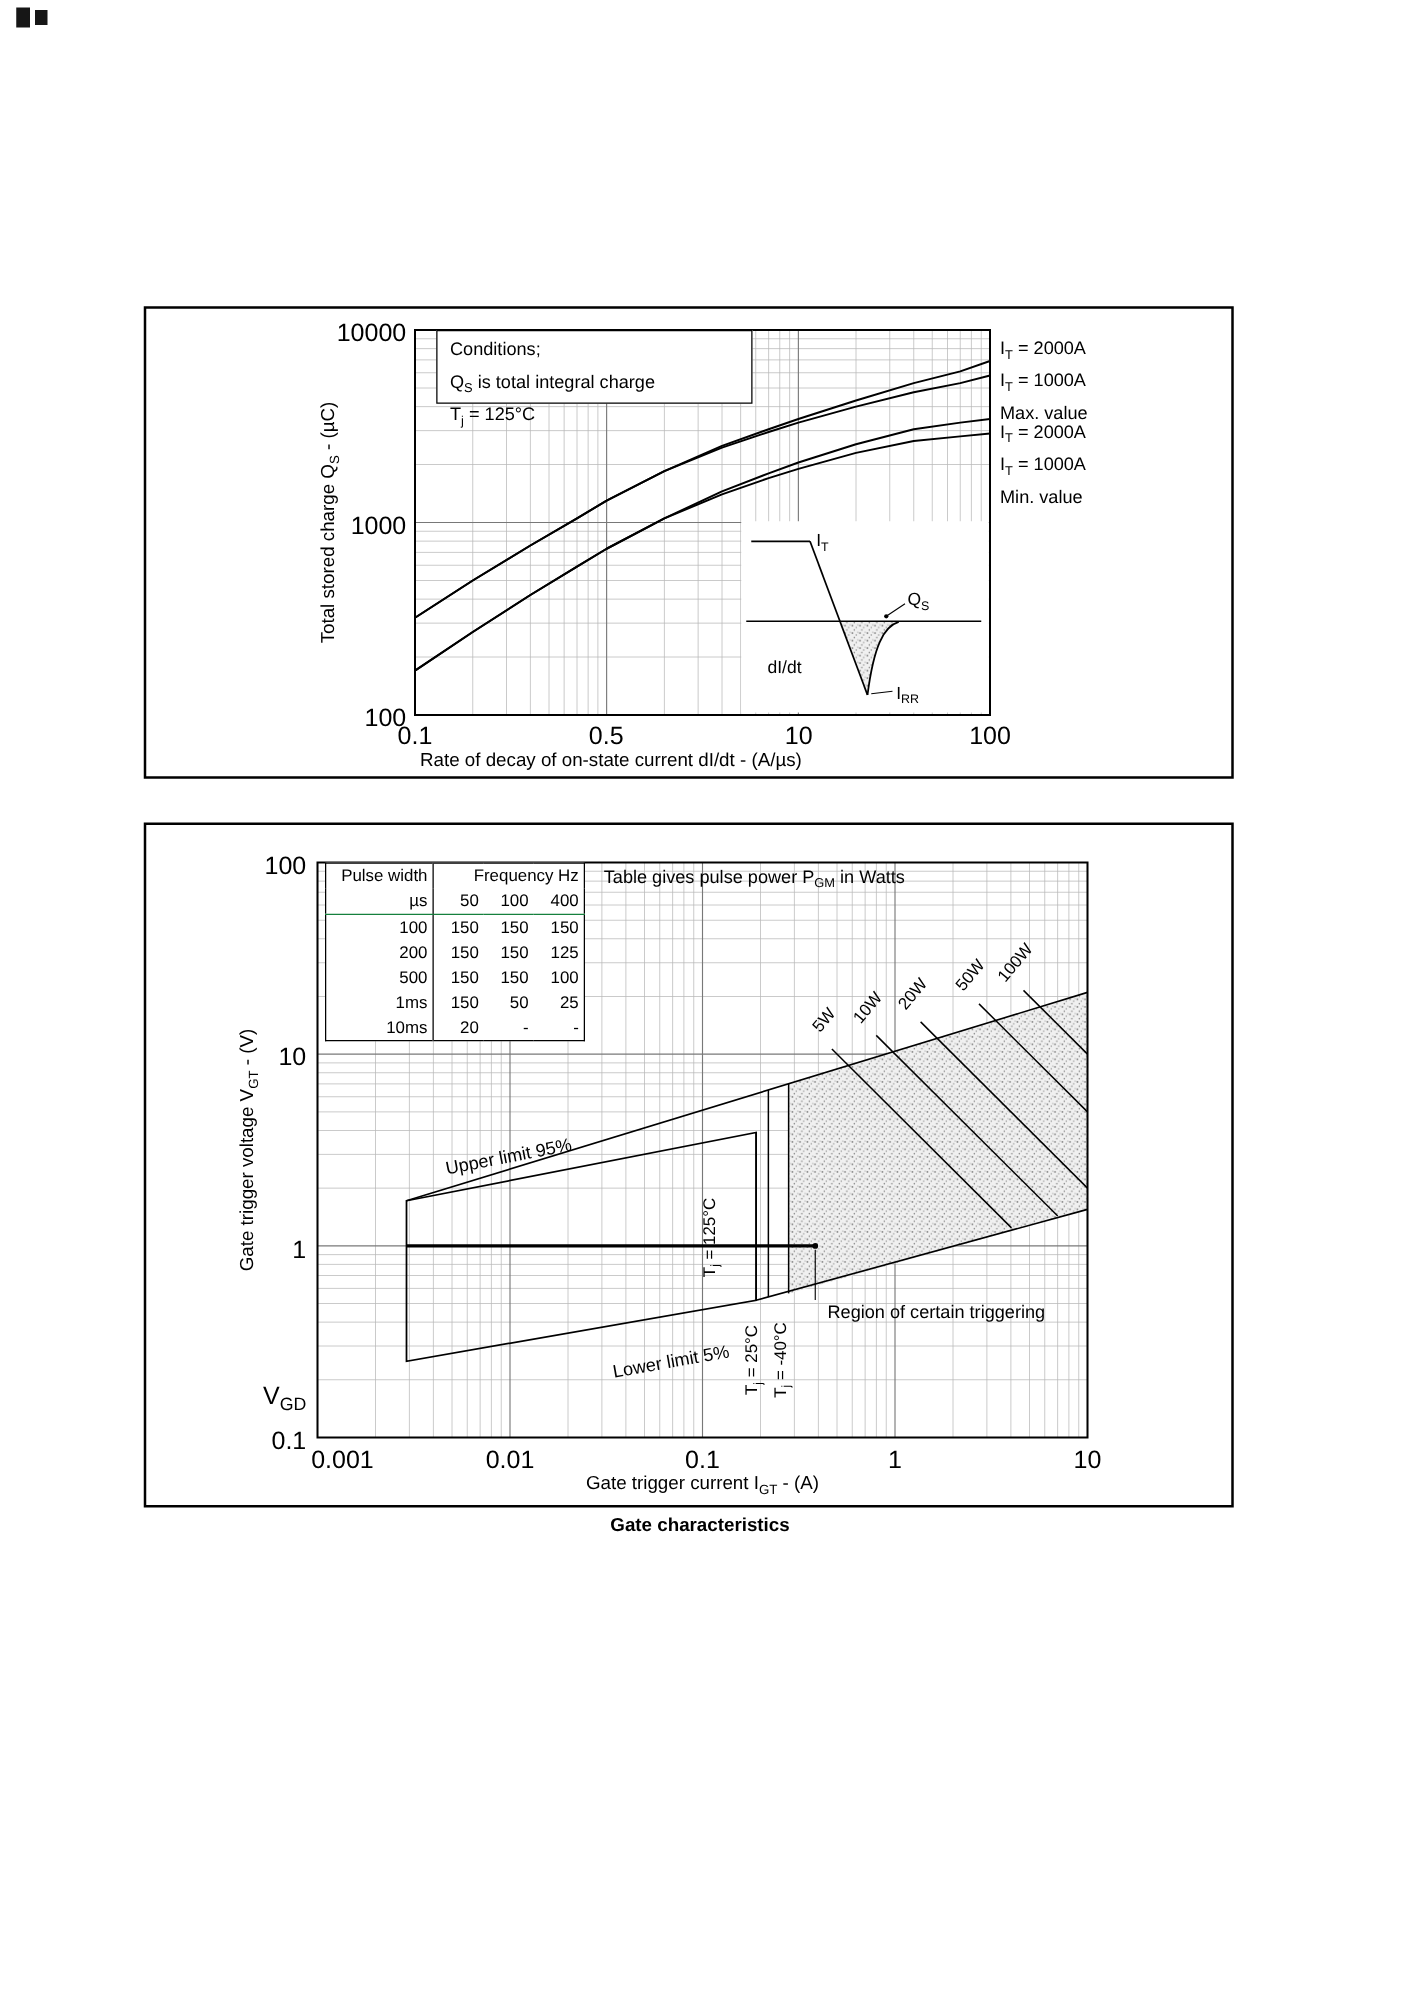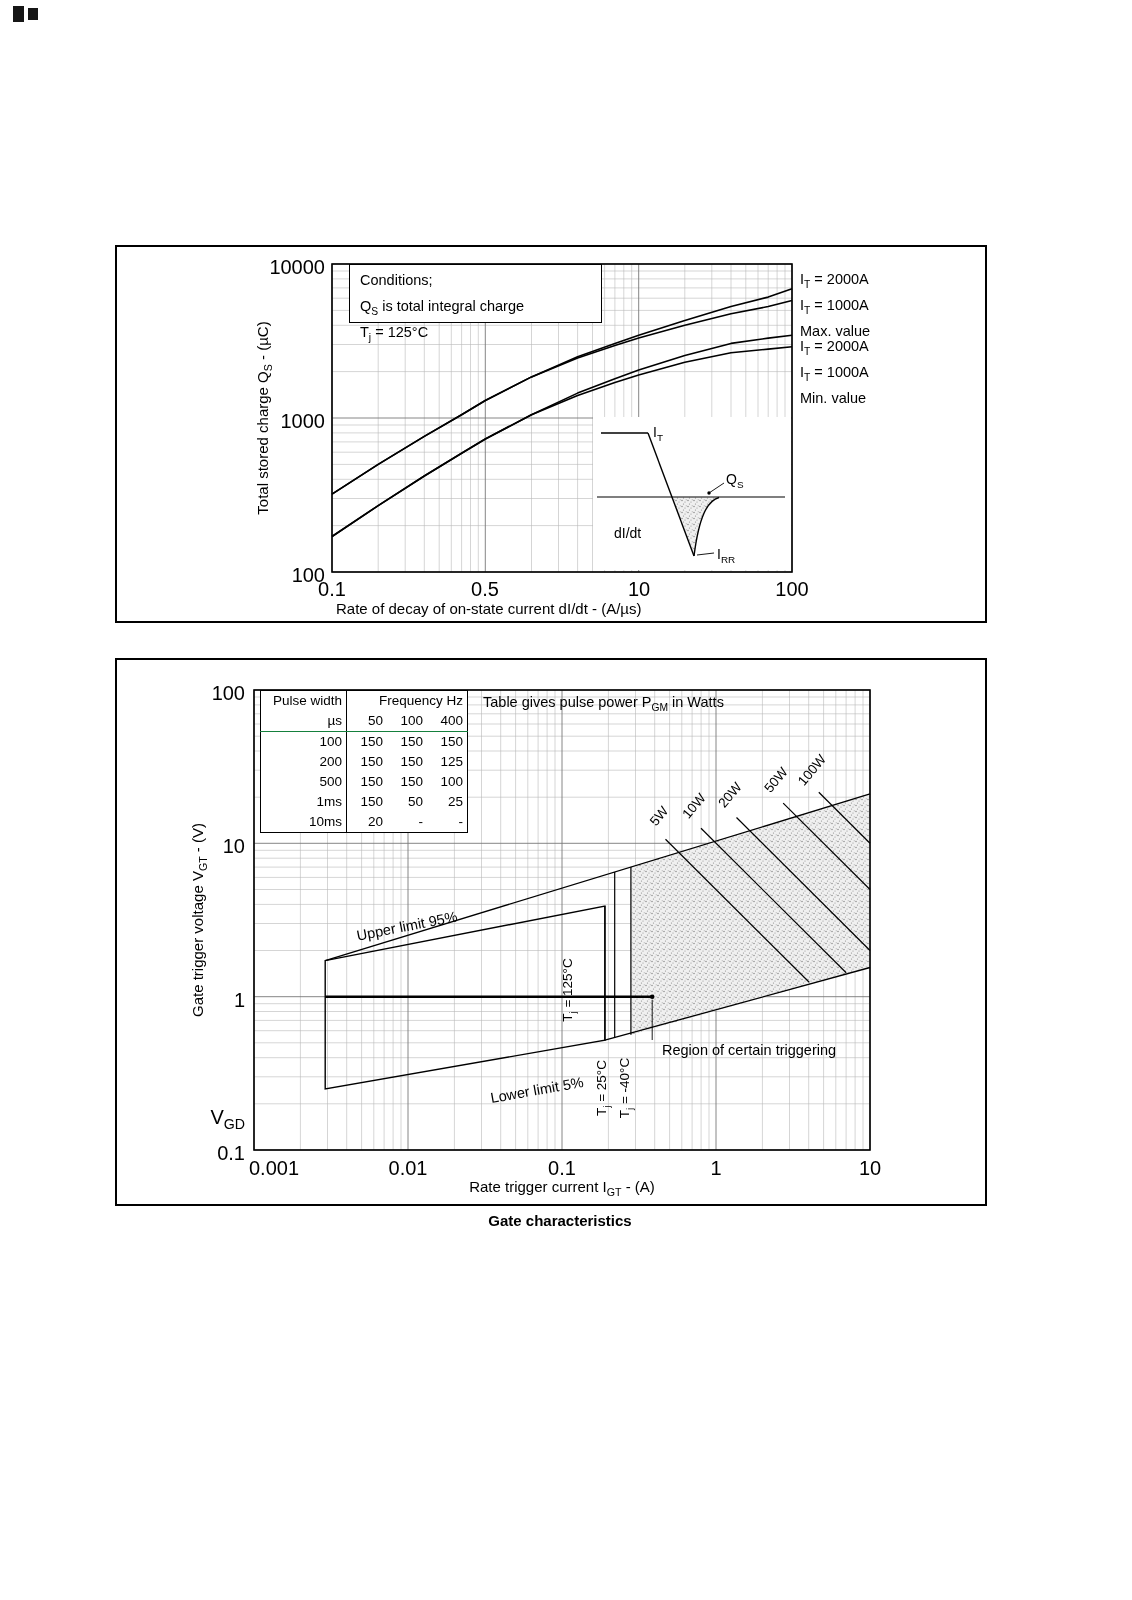--- a/index.html
+++ b/index.html
@@ -321,19 +321,19 @@
     <div class="ov tick xt" style="left:291px;top:497px;">0.01</div>
     <div class="ov tick xt" style="left:445px;top:497px;">0.1</div>
     <div class="ov tick xt" style="left:599px;top:497px;">1</div>
     <div class="ov tick xt" style="left:753px;top:497px;">10</div>
 
     <div class="ov tick yt" style="left:60px;top:22px;width:68px;">100</div>
     <div class="ov tick yt" style="left:60px;top:175px;width:68px;">10</div>
     <div class="ov tick yt" style="left:60px;top:329px;width:68px;">1</div>
     <div class="ov tick yt" style="left:60px;top:482px;width:68px;">0.1</div>
 
-    <div class="ov axis" style="left:137px;top:518px;width:616px;text-align:center;"><span>Rate trigger current I</span><sub>GT</sub><span> - (A)</span></div>
+    <div class="ov axis" style="left:137px;top:518px;width:616px;text-align:center;"><span>Gate trigger current I</span><sub>GT</sub><span> - (A)</span></div>
     <div class="ov axis rot" style="left:82px;top:260px;"><span>Gate trigger voltage V</span><sub>GT</sub><span> - (V)</span></div>
   </div>
 
   <div class="caption" style="left:252px;top:1212px;width:616px;">Gate characteristics</div>
 
 </div>
 
 </body></html>

